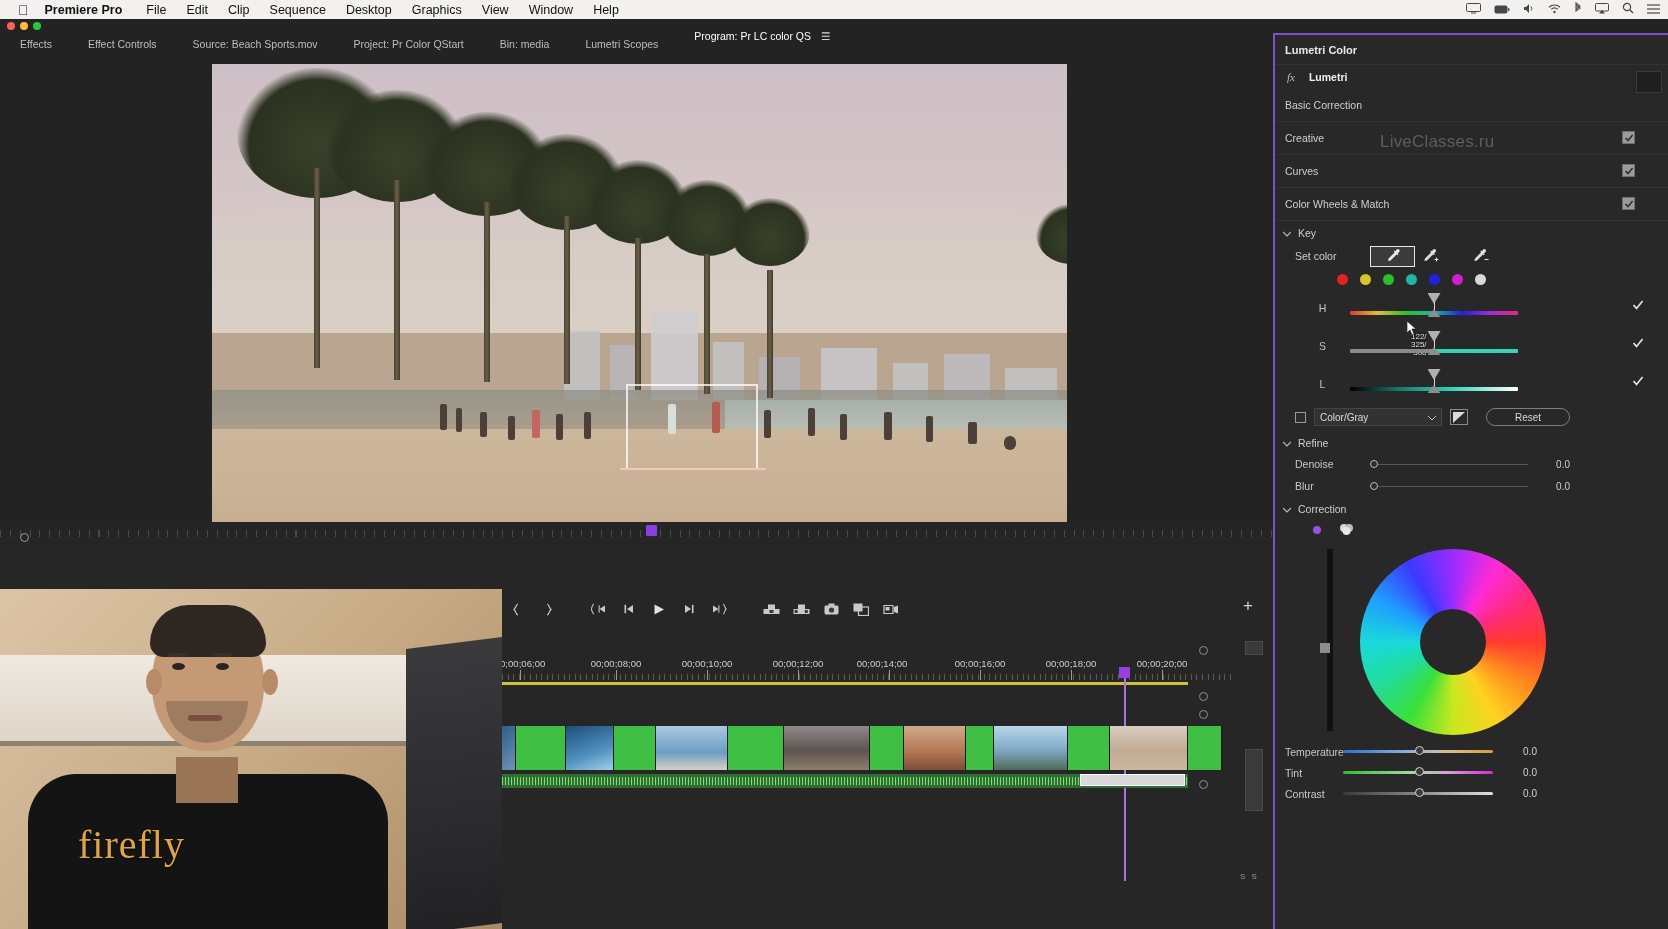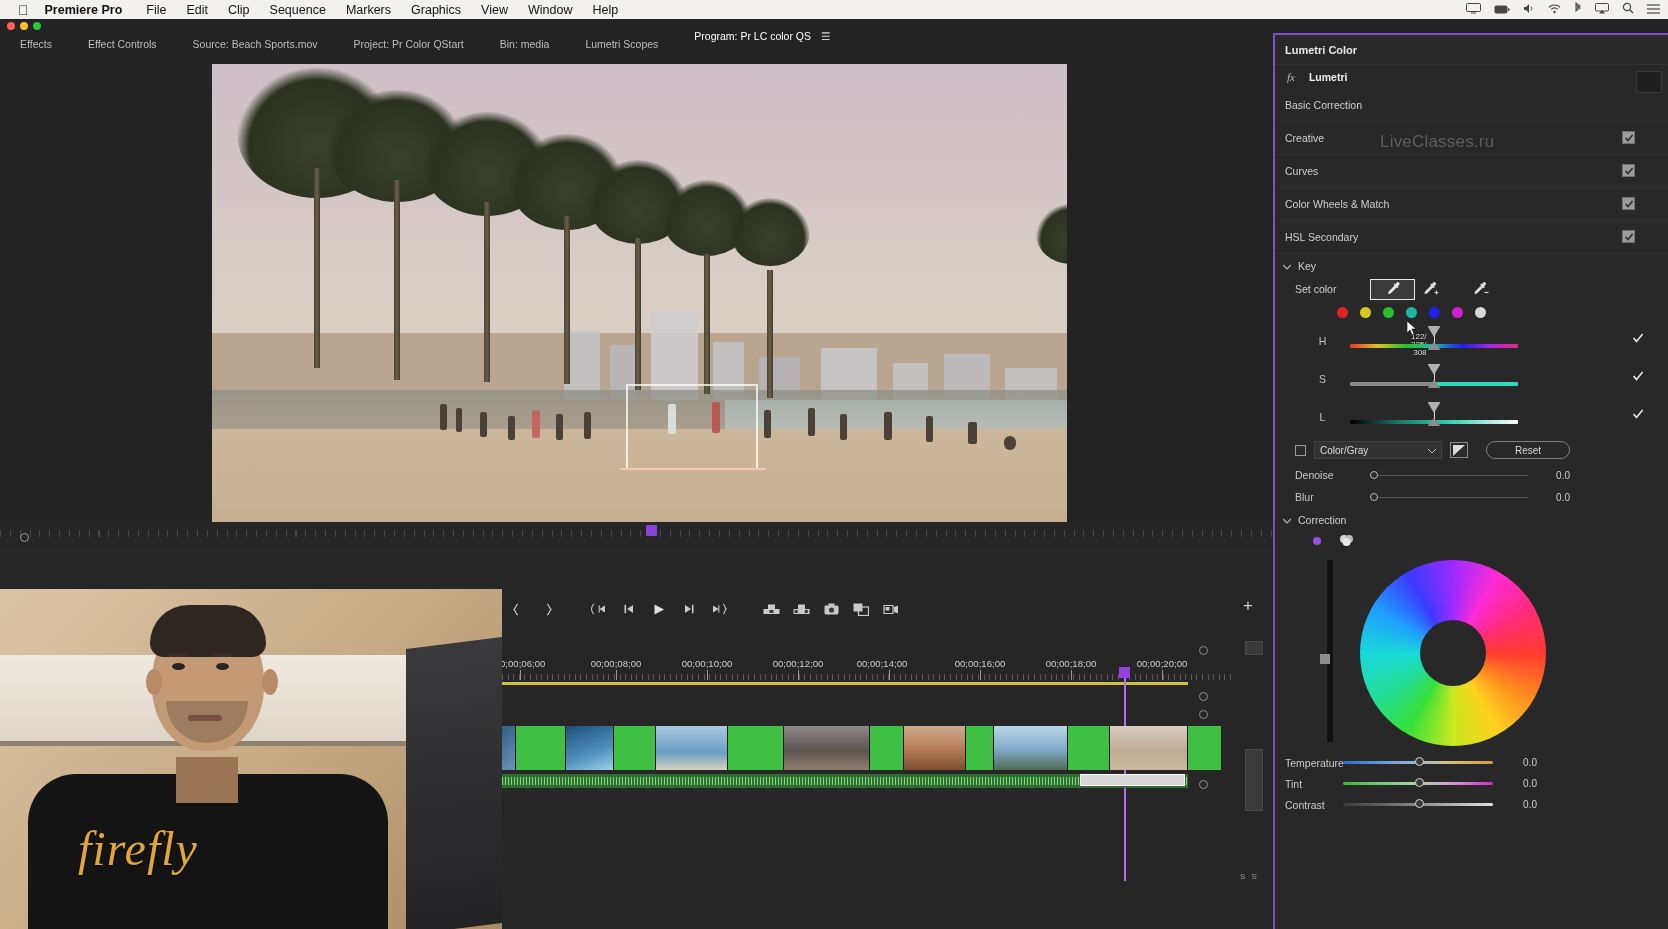--- a/index.html
+++ b/index.html
@@ -137,21 +137,21 @@
             background: linear-gradient(180deg,#c9b093 0%,#d5bd9e 45%,#b99d7c 100%); }
   .wc-wall { position:absolute; inset:0; background: linear-gradient(135deg,#dcc5a6 0%,#c5a883 55%,#a98a64 100%); }
   .wc-screen { position:absolute; right: 0px; top: 54px; width: 96px; height: 286px;
                background: linear-gradient(180deg,#3a3a3c,#222224); transform: skewY(-7deg); }
   .wc-panel { position:absolute; left: 0; top: 66px; width: 474px; height: 90px;
               background: linear-gradient(180deg,#efe9e0,#ded5c8); }
   .wc-panelline { position:absolute; left:0; top: 152px; width: 474px; height: 5px; background:#8e8170; }
   .wc-torso { position:absolute; left: 28px; top: 185px; width: 360px; height: 160px;
               background: #141414; border-radius: 48px 48px 0 0; }
   .wc-shirt-text { position:absolute; left: 78px; top: 232px; font-family: "Liberation Serif", serif;
-              font-style: italic; font-size: 48px; color: #e0a63c; letter-spacing: 1px;
+              font-size: 40px; color: #e0a63c; letter-spacing: 1px;
               text-shadow: 0 1px 2px rgba(0,0,0,.6); }
   .wc-neck { position:absolute; left: 176px; top: 168px; width: 62px; height: 46px; background:#9a7555; }
   .wc-head { position:absolute; left: 152px; top: 22px; width: 112px; height: 140px;
              background: #c49a76; border-radius: 50% 50% 46% 46%; }
   .wc-hair { position:absolute; left: 150px; top: 16px; width: 116px; height: 52px;
              background: #2e2620; border-radius: 56px 56px 20px 20px; }
   .wc-ear { position:absolute; top: 80px; width: 16px; height: 26px; background:#b88a66; border-radius: 50%; }
   .wc-eye { position:absolute; top: 74px; width: 13px; height: 7px; background:#2b2320; border-radius: 50%; }
   .wc-brow { position:absolute; top: 64px; width: 20px; height: 4px; background:#3a2e26; border-radius: 2px; }
   .wc-mouth { position:absolute; left: 188px; top: 126px; width: 34px; height: 6px; background:#7a4f40; border-radius: 4px; }
@@ -243,21 +243,21 @@
 
 <div id="app">
 
   <div class="macbar">
     <span class="apple"></span>
     <span class="mitem bold">Premiere Pro</span>
     <span class="mitem">File</span>
     <span class="mitem">Edit</span>
     <span class="mitem">Clip</span>
     <span class="mitem">Sequence</span>
-    <span class="mitem">Markers</span>
+    <span class="mitem">Desktop</span>
     <span class="mitem">Graphics</span>
     <span class="mitem">View</span>
     <span class="mitem">Window</span>
     <span class="mitem">Help</span>
 
     <div class="macbar-right">
       <span class="mr-ico">
         <svg width="15" height="11" viewBox="0 0 15 11">
             <rect x="0.5" y="0.5" width="14" height="8" rx="1" fill="none" stroke="#2a2a2a"></rect>
             <rect x="5" y="9.5" width="5" height="1" fill="#2a2a2a"></rect>
@@ -632,28 +632,20 @@
       </span>
     </div>
     <div class="lum-sec">
       <span>Color Wheels &amp; Match</span>
       <span class="chk">
         <svg viewBox="0 0 10 10">
             <path d="M1.5 5l2.5 2.6L8.6 2" fill="none" stroke="#2f2f2f" stroke-width="1.6"></path>
           </svg>
       </span>
     </div>
-    <div class="lum-sec">
-      <span>HSL Secondary</span>
-      <span class="chk">
-        <svg viewBox="0 0 10 10">
-            <path d="M1.5 5l2.5 2.6L8.6 2" fill="none" stroke="#2f2f2f" stroke-width="1.6"></path>
-          </svg>
-      </span>
-    </div>
 
     <div class="sub-head">
       <span class="caret">
         <svg width="8" height="6" viewBox="0 0 8 6">
             <path d="M0 1l4 4 4-4" fill="none" stroke="#bdbdbd" stroke-width="1.2"></path>
           </svg>
       </span>
       <span>Key</span>
     </div>
 
@@ -752,20 +744,28 @@
       </span>
       <span class="cg-ico">
         <svg width="12" height="11" viewBox="0 0 12 11">
             <rect width="12" height="11" fill="#dcdcdc"></rect>
             <path d="M0 11L12 0v11z" fill="#2b2b2b"></path>
           </svg>
       </span>
       <span class="resetbtn" style="margin-left:10px;">Reset</span>
     </div>
 
+    <div class="sub-head">
+      <span class="caret">
+        <svg width="8" height="6" viewBox="0 0 8 6">
+            <path d="M0 1l4 4 4-4" fill="none" stroke="#bdbdbd" stroke-width="1.2"></path>
+          </svg>
+      </span>
+      <span>Refine</span>
+    </div>
 
     <div class="rf-row">
       <span class="rf-lbl">Denoise</span>
       <span class="rf-track">
           <span class="rf-knob" style="left:0px;"></span>
         </span>
       <span class="rf-val">0.0</span>
     </div>
     <div class="rf-row">
       <span class="rf-lbl">Blur</span>

